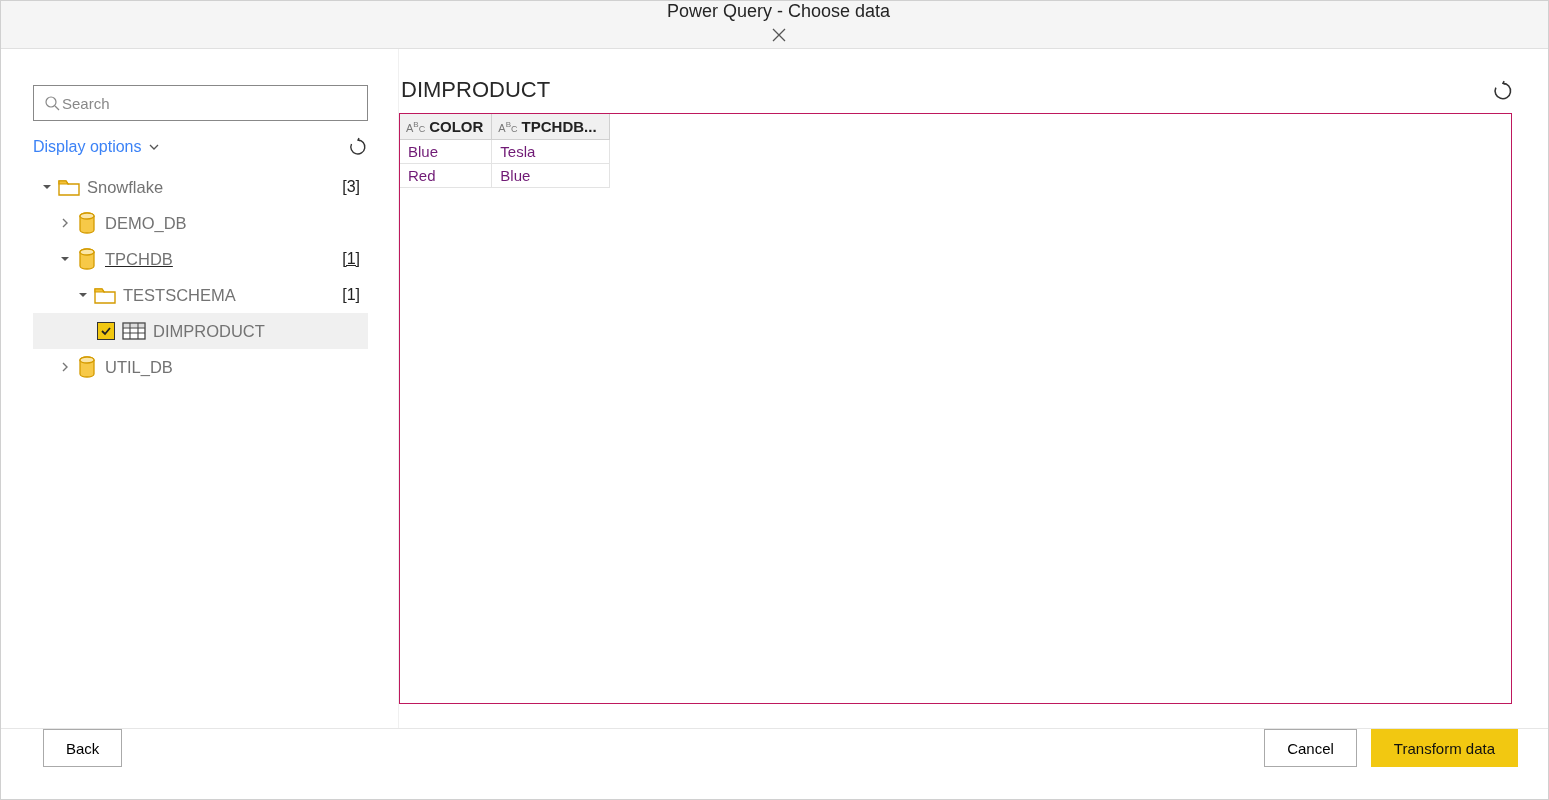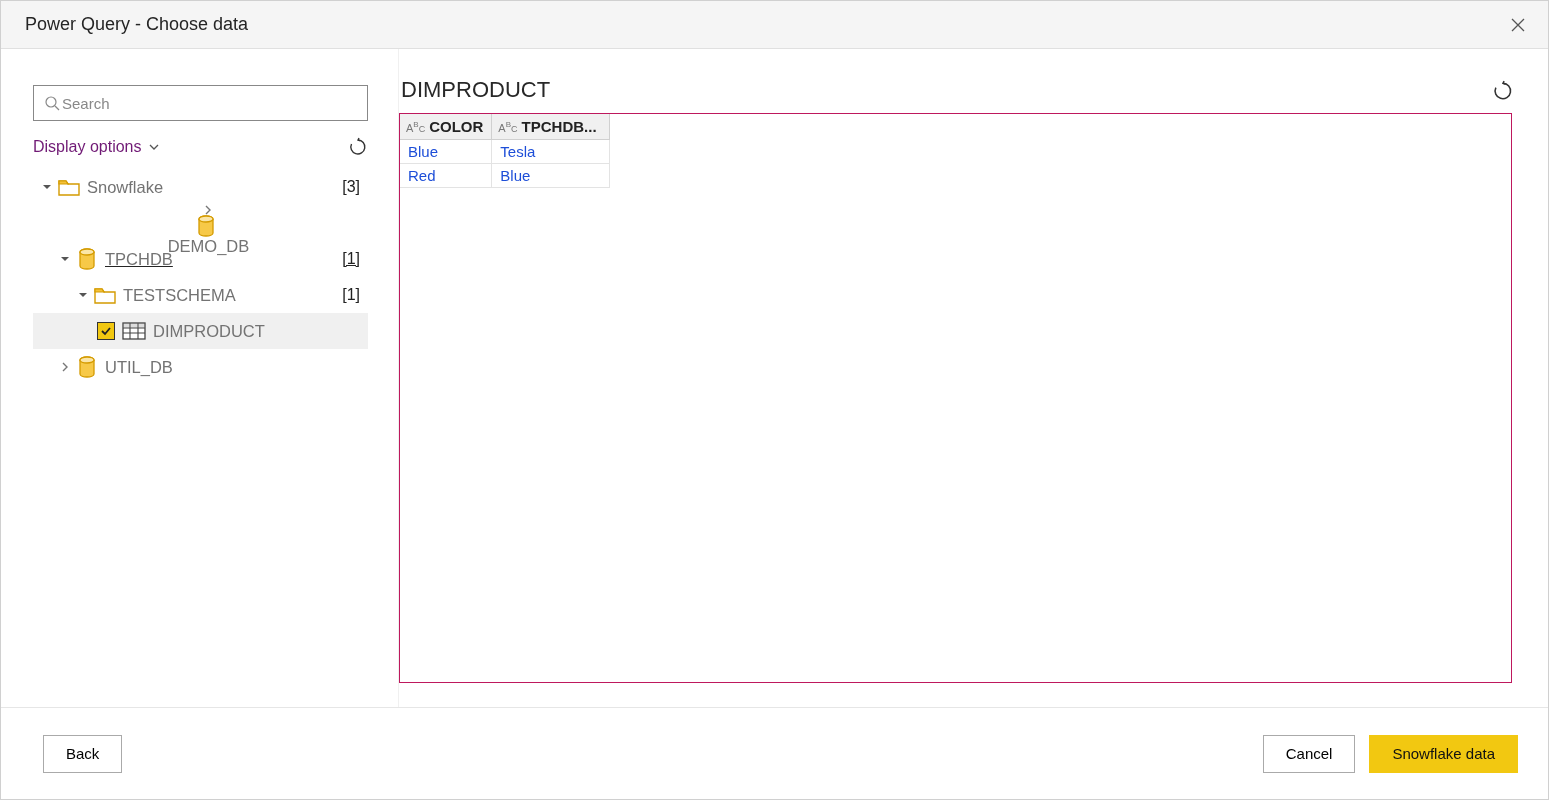--- a/index.html
+++ b/index.html
@@ -16,20 +16,21 @@
     width: 100%; height: 100%;
     display: flex; flex-direction: column;
     border: 1px solid #d0d0d0;
   }
   .titlebar {
     height: 48px;
     display: flex; align-items: center;
     padding: 0 16px 0 24px;
     background: #f5f5f5;
     border-bottom: 1px solid #e0e0e0;
+    flex-direction: column;
   }
   .titlebar .title { font-size: 18px; font-weight: 400; color: #252525; flex: 1; }
   .close-btn {
     width: 28px; height: 28px;
     display: flex; align-items: center; justify-content: center;
     cursor: pointer; color: #555;
   }
   .body {
     flex: 1; display: flex;
     min-height: 0;
@@ -54,21 +55,21 @@
   }
   .search-box input::placeholder { color: #888; }
 
   .options-row {
     margin-top: 16px;
     display: flex; align-items: center;
     justify-content: space-between;
   }
   .display-opts {
     display: flex; align-items: center; gap: 6px;
-    font-size: 16px; color: #701a75; cursor: pointer;
+    font-size: 16px; color: #3b82f6; cursor: pointer;
   }
   .refresh-icon {
     width: 20px; height: 20px; cursor: pointer;
     color: #333;
   }
 
   .tree { margin-top: 12px; }
   .tree-row {
     height: 36px;
     display: flex; align-items: center;
@@ -124,29 +125,29 @@
     padding: 4px 8px 4px 6px;
     font-weight: 600;
     text-align: left;
     white-space: nowrap;
     color:#222;
   }
   table.data-preview th:first-child { border-left:none; }
   table.data-preview td {
     border: 1px solid #e3e3e3;
     padding: 3px 8px;
-    color:#1d4ed8;
+    color:#701a75;
   }
   table.data-preview td:first-child { border-left:none; }
   .col-type-icon { font-size:11px; color:#777; margin-right:4px; vertical-align:middle; font-weight:400;}
 
   .footer {
-    height: 92px;
+    height: 71px;
     border-top: 1px solid #e6e6e6;
-    display: flex; align-items: center;
+    display: flex; 
     padding: 0 30px 0 42px;
   }
   .footer .spacer { flex: 1; }
   .btn {
     height: 38px;
     padding: 0 22px;
     border: 1px solid #aaa;
     background: #fff;
     font-size: 15px;
     cursor: pointer;
@@ -209,21 +210,21 @@
           <span class="icon-slot">
             <svg width="22" height="18" viewBox="0 0 22 18">
                 <path d="M1 3 L8 3 L10 6 L21 6 L21 17 L1 17 Z" fill="#fff" stroke="#d49b00" stroke-width="1.4"></path>
                 <path d="M1 3 L8 3 L10 6 L1 6 Z" fill="#f5c23a" stroke="#d49b00" stroke-width="1.2"></path>
               </svg>
           </span>
           <span class="tree-label">Snowflake</span>
           <span class="tree-count">[3]</span>
         </div>
 
-        <div class="tree-row" style="padding-left:24px;flex-direction:column;">
+        <div class="tree-row" style="padding-left:24px;">
           <span class="expando">
             <svg width="10" height="10" viewBox="0 0 10 10">
                 <path d="M3 1 L7 5 L3 9" stroke="#777" stroke-width="1.4" fill="none"></path>
               </svg>
           </span>
           <span class="icon-slot">
             <svg width="18" height="22" viewBox="0 0 18 22">
                 <ellipse cx="9" cy="4" rx="7" ry="3" fill="#fff" stroke="#d49b00" stroke-width="1.3"></ellipse>
                 <path d="M2 4 L2 18 A7 3 0 0 0 16 18 L16 4" fill="#f7c948" stroke="#d49b00" stroke-width="1.3"></path>
                 <ellipse cx="9" cy="4" rx="7" ry="3" fill="#fbe6a8" stroke="#d49b00" stroke-width="1.3"></ellipse>
@@ -340,15 +341,15 @@
         </table>
       </div>
       <div style="height:24px;"></div>
     </div>
   </div>
 
   <div class="footer">
     <button class="btn">Back</button>
     <div class="spacer"></div>
     <button class="btn">Cancel</button>
-    <button class="btn primary">Snowflake data</button>
+    <button class="btn primary">Transform data</button>
   </div>
 </div>
 
 </body></html>

